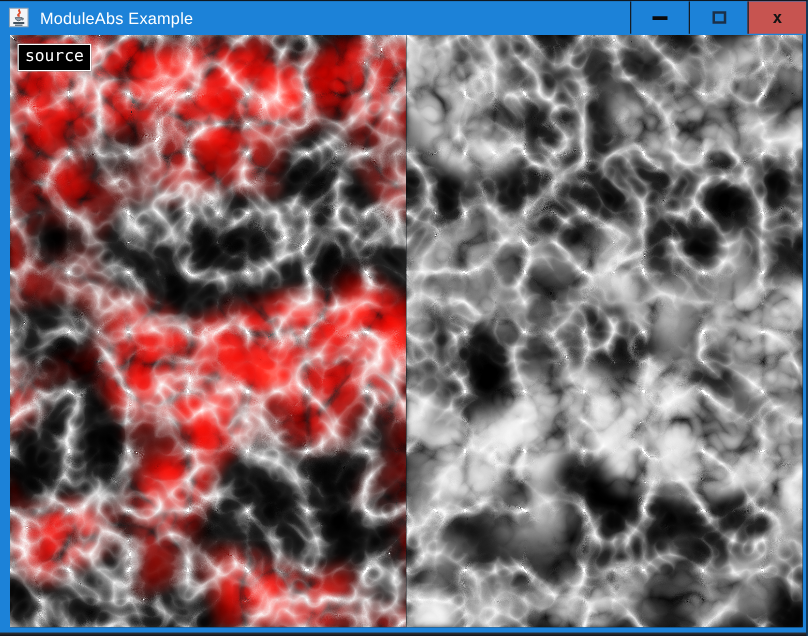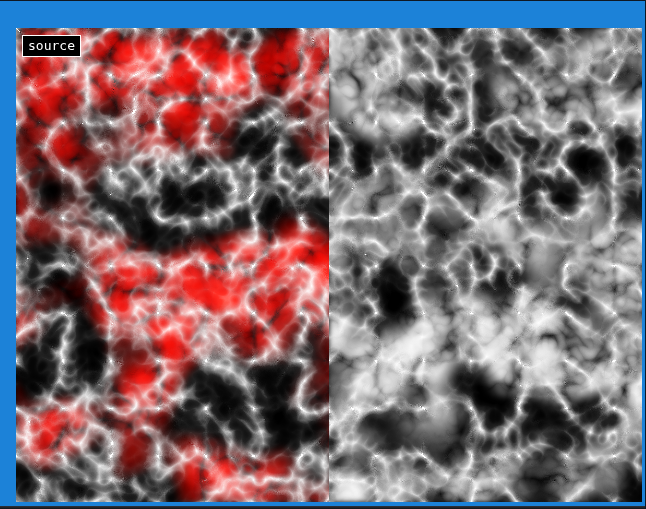--- a/index.html
+++ b/index.html
@@ -30,21 +30,21 @@
     border-left:1px solid #141b23;background:#1c82d8;cursor:default;
   }
   .win-btn.close{background:#c75450;}
   .glyph-min{display:block;width:12px;height:3px;background:#0a0a0a;}
   .glyph-max{display:block;width:11px;height:10px;border:2px solid #1b3048;background:transparent;}
   .glyph-close{color:#141414;font-size:13px;font-weight:bold;line-height:1;
     font-family:"DejaVu Sans Mono", monospace;}
   
   .content{
     position:absolute;left:0;top:27px;width:645px;height:474px;
-    padding:0 3px 0 16px;background:#1c82d8;
+    padding:0 3px 0 8px;background:#1c82d8;
     display:flex;
   }
   .panel{
     position:relative;width:319px;height:474px;overflow:hidden;background:#000;
   }
   .panel svg{display:block;}
   .img-label{
     position:absolute;left:6px;top:7px;
     background:#000;color:#fff;border:1px solid #fff;
     padding:3px 5px 4px 5px;
@@ -57,20 +57,43 @@
   .shadow{
     position:absolute;left:0;top:505px;width:646px;height:4px;
     background:linear-gradient(#30333a,#08090b);
   }
 </style>
 </head>
 <body>
 
 <div class="window">
 
+  <div class="titlebar">
+    <svg class="app-icon" viewBox="0 0 16 16">
+      <rect x="0.5" y="0.5" width="15" height="15" fill="#f3f5f7" stroke="#8ea3b6"></rect>
+      <path d="M8.9 1.6 C6.6 2.8 10.6 3.4 8.1 5.2 C6.8 6.1 7.4 7.1 8.8 6.6" stroke="#df4b2a" stroke-width="1.4" fill="none"></path>
+      <path d="M5.2 8.1 C5.2 8.1 5.6 10.6 7.9 10.6 C10.2 10.6 10.6 8.1 10.6 8.1 Z" fill="#93a1ad" stroke="#5c6c7a" stroke-width="0.8"></path>
+      <path d="M10.6 8.6 C11.8 8.4 12.2 9.6 10.4 10.1" stroke="#5c6c7a" stroke-width="0.9" fill="none"></path>
+      <path d="M3.6 12.3 H12.4" stroke="#42525f" stroke-width="1.6"></path>
+      <path d="M5.0 14.2 H11.0" stroke="#6d7d8a" stroke-width="1.2"></path>
+    </svg>
+    <span class="title-text">ModuleAbs Example</span>
+
+    <div class="controls">
+      <div class="win-btn">
+        <span class="glyph-min"></span>
+      </div>
+      <div class="win-btn">
+        <span class="glyph-max"></span>
+      </div>
+      <div class="win-btn close">
+        <span class="glyph-close">x</span>
+      </div>
+    </div>
+  </div>
 
   <div class="content">
 
     <div class="panel">
       <svg width="319" height="474" viewBox="0 0 319 474">
         <defs>
           <filter id="fL" x="0" y="0" width="100%" height="100%" color-interpolation-filters="sRGB">
             <feTurbulence type="turbulence" baseFrequency="0.021" numOctaves="3" seed="7" result="tA"></feTurbulence>
             <feColorMatrix in="tA" type="matrix" values="1 0 0 0 0  1 0 0 0 0  1 0 0 0 0  0 0 0 0 1" result="gA"></feColorMatrix>
             <feComponentTransfer in="gA" result="base">

